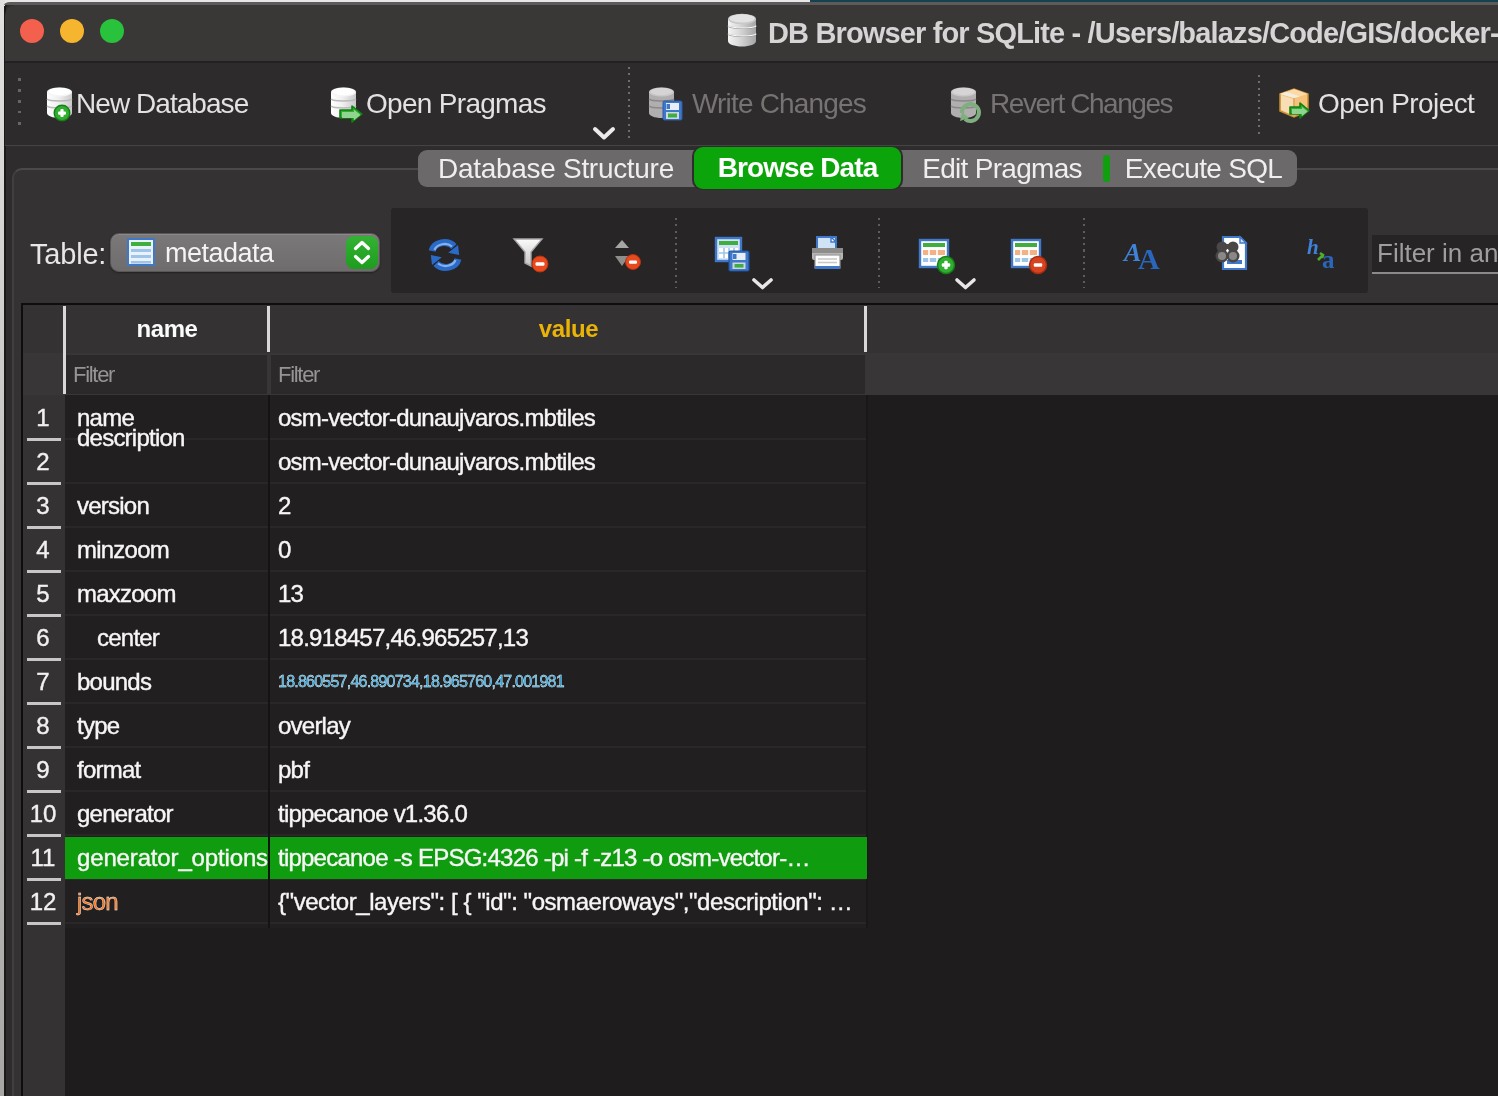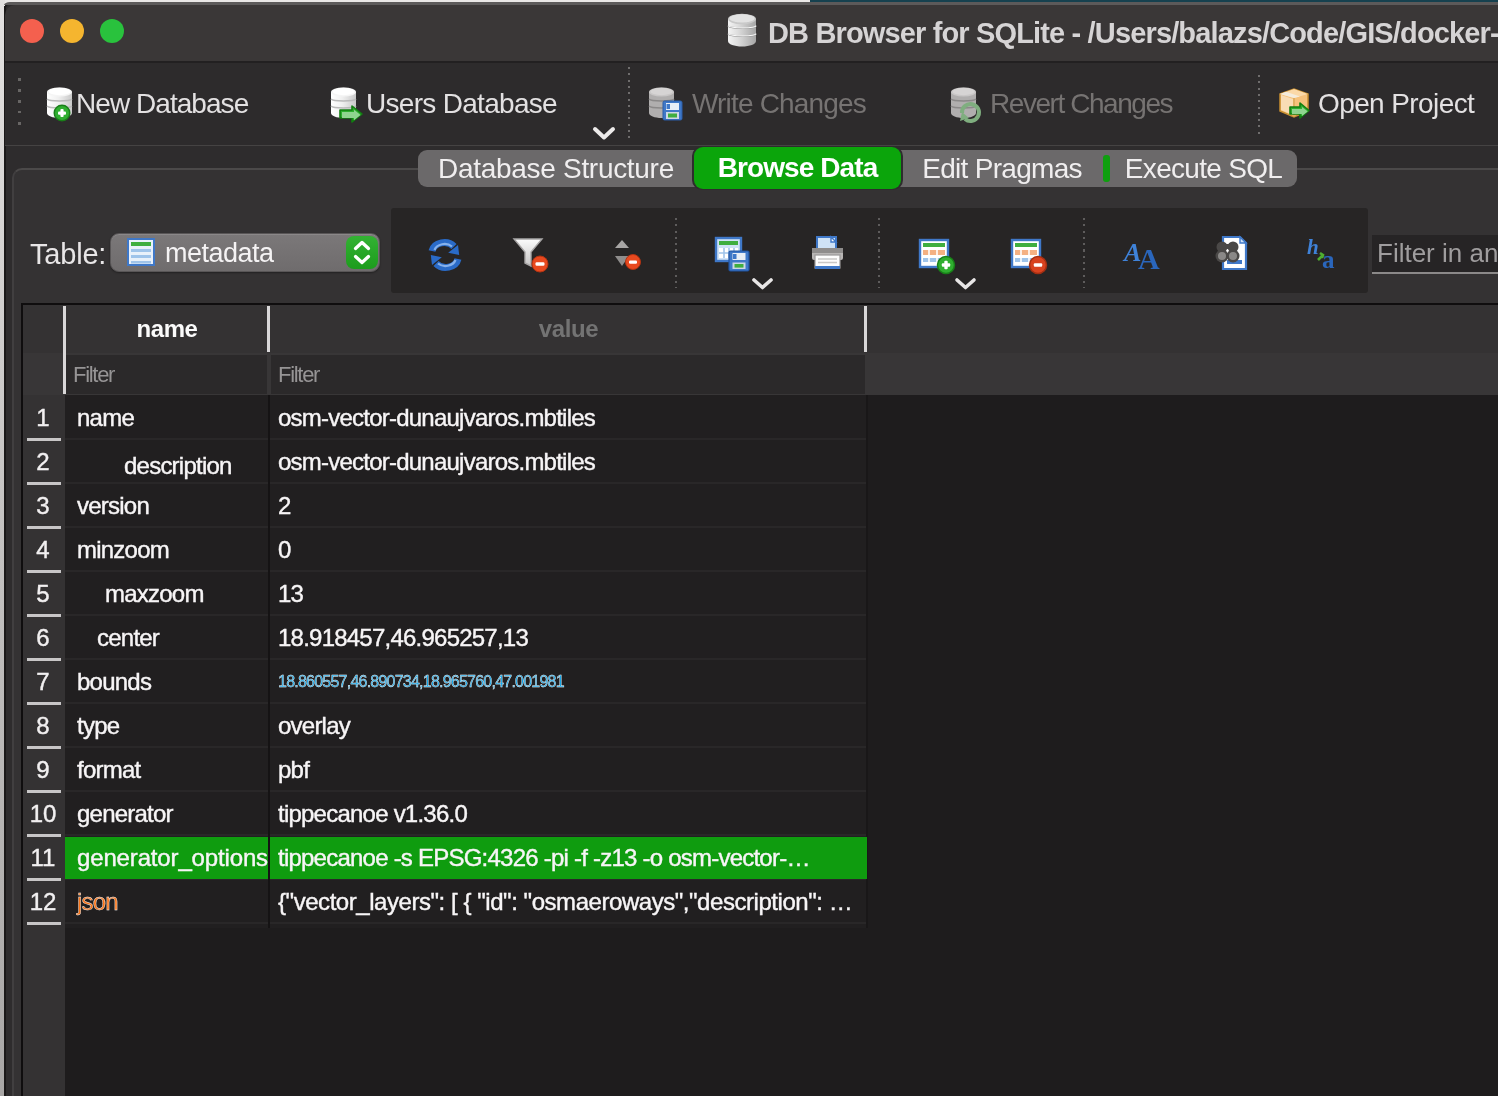--- a/index.html
+++ b/index.html
@@ -70,21 +70,21 @@
 <path d="M3 6 v21 c0 2.8 5.6 5 12.5 5 s12.5-2.2 12.5-5 V6" fill="url(#cg)"></path>
 <ellipse cx="15.5" cy="6" rx="12.5" ry="4.6" fill="#f5f5f5"></ellipse>
 <ellipse cx="15.5" cy="5.5" rx="11" ry="3.7" fill="#ffffff"></ellipse>
 <path d="M3 13 c2.3 2.6 22.7 2.6 25 0" fill="none" stroke="#b9b9b9" stroke-width="1.4"></path>
 <path d="M3 20 c2.3 2.6 22.7 2.6 25 0" fill="none" stroke="#b9b9b9" stroke-width="1.4"></path>
 <g>
       <path d="M12 24 h12 v-4 l10 8 -10 8 v-4 h-12 z" fill="#2fae2f" stroke="#117f11" stroke-width="1.6" stroke-linejoin="round"></path>
 <path d="M14 26 h12 v-2.2 l6.5 5.2 -6.5 5.2 v-2.2 h-12 z" fill="#8fd48f"></path>
     </g>
   </svg>
-<div class="txt" style="left:366px;top:76px;height:56px;line-height:56px;font-size:28px;letter-spacing:-0.7px;color:#e3e1e2;">Users Database</div>
+<div class="txt" style="left:366px;top:76px;height:56px;line-height:56px;font-size:28px;letter-spacing:-0.7px;color:#e3e1e2;">Open Pragmas</div>
 <svg class="abs" style="left:590px;top:124px;" width="28" height="20" viewBox="0 0 28 20">
     <path d="M5 5 L14 13.5 L23 5" fill="none" stroke="#eceaea" stroke-width="4" stroke-linecap="round" stroke-linejoin="round"></path>
   </svg>
 <div class="abs" style="left:628px;top:67px;width:2px;height:76px;background:repeating-linear-gradient(to bottom,#6f6d6d 0 2px,transparent 2px 6.3px);"></div>
 <svg class="abs" style="left:646px;top:86px;" width="40" height="40" viewBox="0 0 40 40">
 <defs>
       <linearGradient id="cg" x1="0" y1="0" x2="1" y2="0">
 <stop offset="0" stop-color="#ffffff"></stop>
         <stop offset="0.45" stop-color="#f0f0f0"></stop>
         <stop offset="1" stop-color="#c9c9c9"></stop>
@@ -256,21 +256,21 @@
 <text x="1" y="18" font-family="Liberation Serif" font-style="italic" font-weight="bold" font-size="21" fill="#3f82d8">h</text>
 <text x="16" y="32" font-family="Liberation Serif" font-weight="bold" font-size="25" fill="#2a66bc">a</text>
 <path d="M12 24 l5-5 M14 17 l3 2 -1 3" stroke="#4fae2f" stroke-width="2.6" fill="none"></path>
 </svg>
 <div class="abs" style="left:1372px;top:235px;width:126px;height:37px;background:#262425;border-bottom:2px solid #8b8989;"></div>
 <div class="txt" style="left:1377px;top:235px;width:121px;height:36px;line-height:36px;font-size:26px;color:#9f9d9e;overflow:hidden;">Filter in any</div>
 <div class="abs" style="left:21px;top:303px;width:1477px;height:2px;background:#0f0d0e;"></div>
 <div class="abs" style="left:21px;top:303px;width:2px;height:793px;background:#0f0d0e;"></div>
 <div class="abs" style="left:23px;top:305px;width:1475px;height:48px;background:#343233;"></div>
 <div class="txt" style="left:66px;top:305px;width:202px;height:48px;line-height:48px;text-align:center;font-size:24px;font-weight:bold;letter-spacing:-0.4px;color:#fbfbfb;">name</div>
-<div class="txt" style="left:270px;top:305px;width:597px;height:48px;line-height:48px;text-align:center;font-size:24px;font-weight:bold;letter-spacing:-0.4px;color:#737373;">value</div>
+<div class="txt" style="left:270px;top:305px;width:597px;height:48px;line-height:48px;text-align:center;font-size:24px;font-weight:bold;letter-spacing:-0.4px;color:#eab308;">value</div>
 <div class="abs" style="left:23px;top:353px;width:1475px;height:42px;background:#383637;"></div>
 <div class="abs" style="left:66px;top:355px;width:201px;height:39px;background:#2b292a;"></div>
 <div class="abs" style="left:271px;top:355px;width:594px;height:39px;background:#2b292a;"></div>
 <div class="txt" style="left:73px;top:355px;height:39px;line-height:39px;font-size:22px;letter-spacing:-1.3px;color:#969495;">Filter</div>
 <div class="txt" style="left:278px;top:355px;height:39px;line-height:39px;font-size:22px;letter-spacing:-1.3px;color:#969495;">Filter</div>
 <div class="abs" style="left:63px;top:306px;width:3px;height:88px;background:#d9d7d8;"></div>
 <div class="abs" style="left:267px;top:306px;width:3px;height:46px;background:#d9d7d8;"></div>
 <div class="abs" style="left:864px;top:306px;width:3px;height:46px;background:#d9d7d8;"></div>
 <div class="abs" style="left:23px;top:395px;width:42px;height:701px;background:#343233;"></div>
 <div class="abs" style="left:65px;top:395px;width:1433px;height:701px;background:#1e1c1d;"></div>
@@ -300,30 +300,30 @@
 <div class="abs" style="left:27px;top:702px;width:34px;height:3px;background:#c8c6c7;"></div>
 <div class="abs" style="left:27px;top:746px;width:34px;height:3px;background:#c8c6c7;"></div>
 <div class="abs" style="left:27px;top:790px;width:34px;height:3px;background:#c8c6c7;"></div>
 <div class="abs" style="left:27px;top:834px;width:34px;height:3px;background:#c8c6c7;"></div>
 <div class="abs" style="left:27px;top:878px;width:34px;height:3px;background:#c8c6c7;"></div>
 <div class="abs" style="left:27px;top:922px;width:34px;height:3px;background:#c8c6c7;"></div>
 <div class="txt" style="left:23px;top:396px;width:40px;height:43px;line-height:43px;text-align:center;font-size:24px;color:#f2f0f1;-webkit-text-stroke:0.4px #f2f0f1;">1</div>
 <div class="txt" style="left:77px;top:396px;height:43px;line-height:43px;font-size:24px;letter-spacing:-0.77px;color:#f7f5f6;-webkit-text-stroke:0.4px #f7f5f6;">name</div>
 <div class="txt" style="left:278px;top:396px;height:43px;line-height:43px;font-size:24px;letter-spacing:-0.77px;color:#f7f5f6;-webkit-text-stroke:0.4px #f7f5f6;">osm-vector-dunaujvaros.mbtiles</div>
 <div class="txt" style="left:23px;top:440px;width:40px;height:43px;line-height:43px;text-align:center;font-size:24px;color:#f2f0f1;-webkit-text-stroke:0.4px #f2f0f1;">2</div>
-<div class="txt" style="left:77px;top:444px;height:43px;line-height:43px;font-size:24px;letter-spacing:-0.77px;color:#f7f5f6;margin-left:47px;-webkit-text-stroke:0.4px #f7f5f6;">description</div>
+<div class="txt" style="left:77px;top:416px;height:43px;line-height:43px;font-size:24px;letter-spacing:-0.77px;color:#f7f5f6;-webkit-text-stroke:0.4px #f7f5f6;">description</div>
 <div class="txt" style="left:278px;top:440px;height:43px;line-height:43px;font-size:24px;letter-spacing:-0.77px;color:#f7f5f6;-webkit-text-stroke:0.4px #f7f5f6;">osm-vector-dunaujvaros.mbtiles</div>
 <div class="txt" style="left:23px;top:484px;width:40px;height:43px;line-height:43px;text-align:center;font-size:24px;color:#f2f0f1;-webkit-text-stroke:0.4px #f2f0f1;">3</div>
 <div class="txt" style="left:77px;top:484px;height:43px;line-height:43px;font-size:24px;letter-spacing:-0.77px;color:#f7f5f6;-webkit-text-stroke:0.4px #f7f5f6;">version</div>
 <div class="txt" style="left:278px;top:484px;height:43px;line-height:43px;font-size:24px;letter-spacing:-0.77px;color:#f7f5f6;-webkit-text-stroke:0.4px #f7f5f6;">2</div>
 <div class="txt" style="left:23px;top:528px;width:40px;height:43px;line-height:43px;text-align:center;font-size:24px;color:#f2f0f1;-webkit-text-stroke:0.4px #f2f0f1;">4</div>
 <div class="txt" style="left:77px;top:528px;height:43px;line-height:43px;font-size:24px;letter-spacing:-0.77px;color:#f7f5f6;-webkit-text-stroke:0.4px #f7f5f6;">minzoom</div>
 <div class="txt" style="left:278px;top:528px;height:43px;line-height:43px;font-size:24px;letter-spacing:-0.77px;color:#f7f5f6;-webkit-text-stroke:0.4px #f7f5f6;">0</div>
 <div class="txt" style="left:23px;top:572px;width:40px;height:43px;line-height:43px;text-align:center;font-size:24px;color:#f2f0f1;-webkit-text-stroke:0.4px #f2f0f1;">5</div>
-<div class="txt" style="left:77px;top:572px;height:43px;line-height:43px;font-size:24px;letter-spacing:-0.77px;color:#f7f5f6;margin-left:28px;-webkit-text-stroke:0.4px #f7f5f6;">maxzoom</div>
+<div class="txt" style="left:77px;top:572px;height:43px;line-height:43px;font-size:24px;letter-spacing:-0.77px;color:#f7f5f6;-webkit-text-stroke:0.4px #f7f5f6;">maxzoom</div>
 <div class="txt" style="left:278px;top:572px;height:43px;line-height:43px;font-size:24px;letter-spacing:-0.77px;color:#f7f5f6;-webkit-text-stroke:0.4px #f7f5f6;">13</div>
 <div class="txt" style="left:23px;top:616px;width:40px;height:43px;line-height:43px;text-align:center;font-size:24px;color:#f2f0f1;-webkit-text-stroke:0.4px #f2f0f1;">6</div>
 <div class="txt" style="left:77px;top:616px;height:43px;line-height:43px;font-size:24px;letter-spacing:-0.77px;color:#f7f5f6;margin-left:20px;-webkit-text-stroke:0.4px #f7f5f6;">center</div>
 <div class="txt" style="left:278px;top:616px;height:43px;line-height:43px;font-size:24px;letter-spacing:-0.77px;color:#f7f5f6;-webkit-text-stroke:0.4px #f7f5f6;">18.918457,46.965257,13</div>
 <div class="txt" style="left:23px;top:660px;width:40px;height:43px;line-height:43px;text-align:center;font-size:24px;color:#f2f0f1;-webkit-text-stroke:0.4px #f2f0f1;">7</div>
 <div class="txt" style="left:77px;top:660px;height:43px;line-height:43px;font-size:24px;letter-spacing:-0.77px;color:#f7f5f6;-webkit-text-stroke:0.4px #f7f5f6;">bounds</div>
 <div class="txt" style="left:278px;top:660px;height:43px;line-height:43px;font-size:16px;letter-spacing:-0.77px;color:#0ea5e9;-webkit-text-stroke:0.4px #f7f5f6;">18.860557,46.890734,18.965760,47.001981</div>
 <div class="txt" style="left:23px;top:704px;width:40px;height:43px;line-height:43px;text-align:center;font-size:24px;color:#f2f0f1;-webkit-text-stroke:0.4px #f2f0f1;">8</div>
 <div class="txt" style="left:77px;top:704px;height:43px;line-height:43px;font-size:24px;letter-spacing:-0.77px;color:#f7f5f6;-webkit-text-stroke:0.4px #f7f5f6;">type</div>
 <div class="txt" style="left:278px;top:704px;height:43px;line-height:43px;font-size:24px;letter-spacing:-0.77px;color:#f7f5f6;-webkit-text-stroke:0.4px #f7f5f6;">overlay</div>

